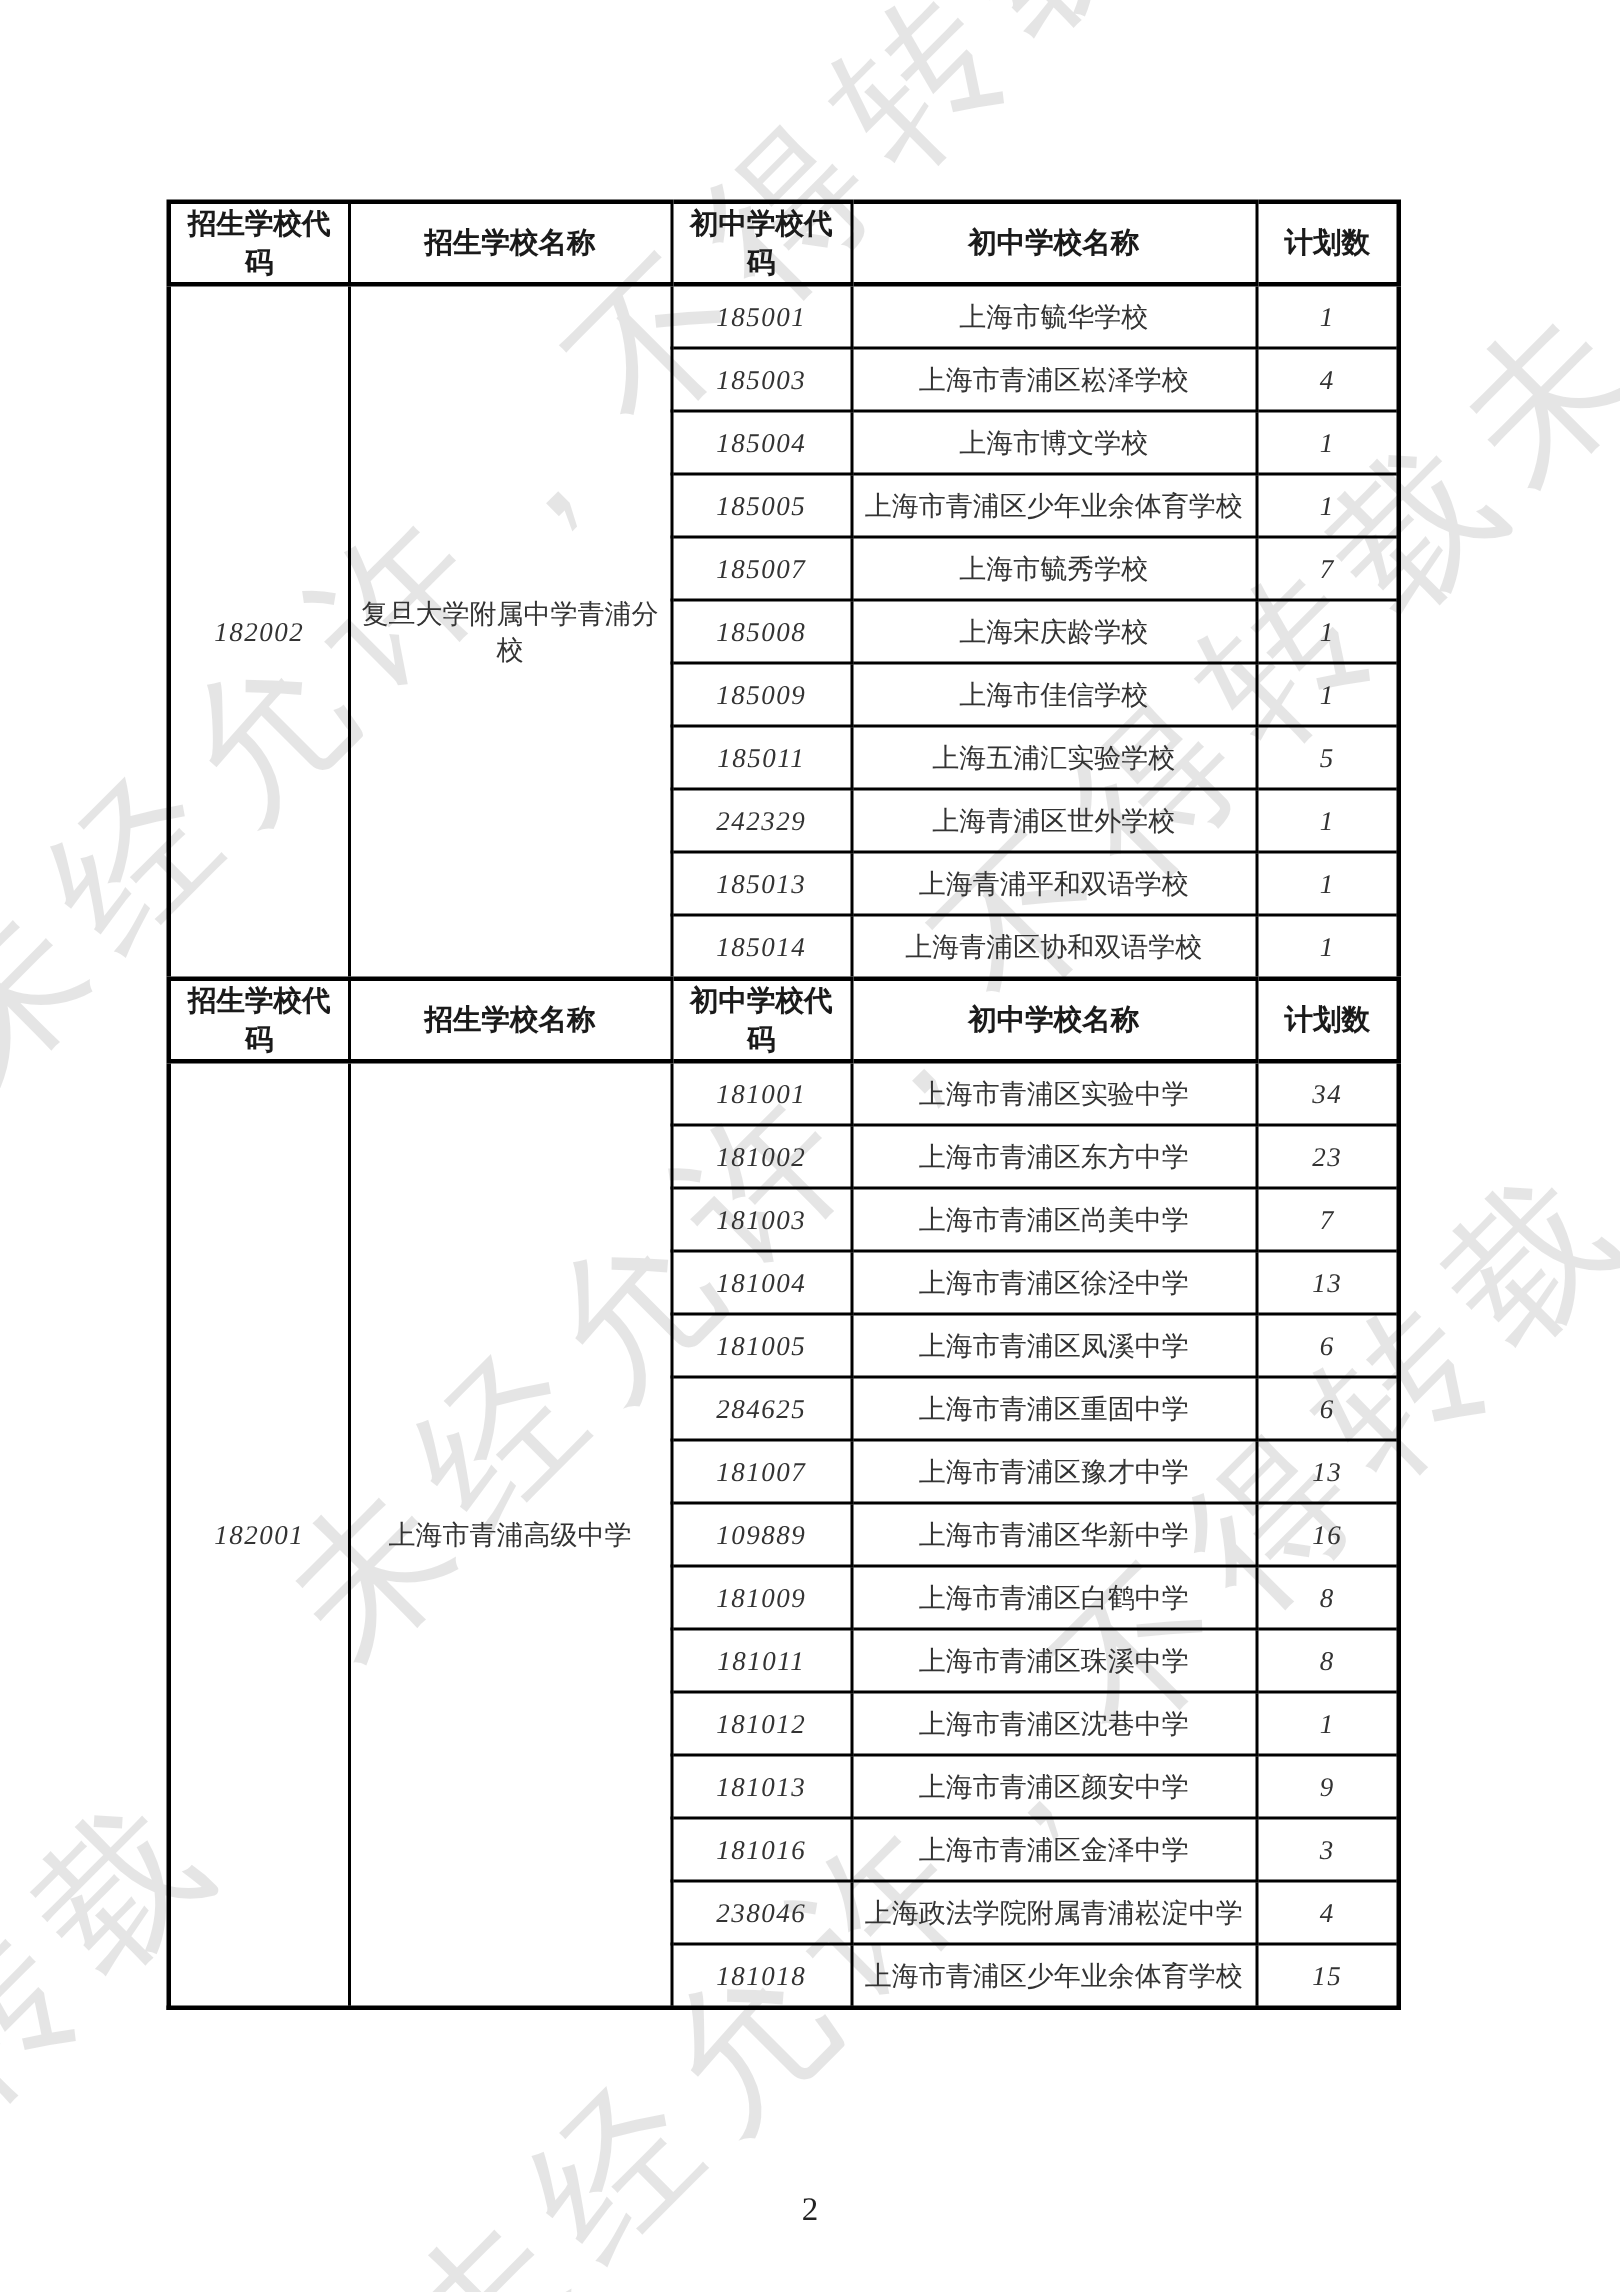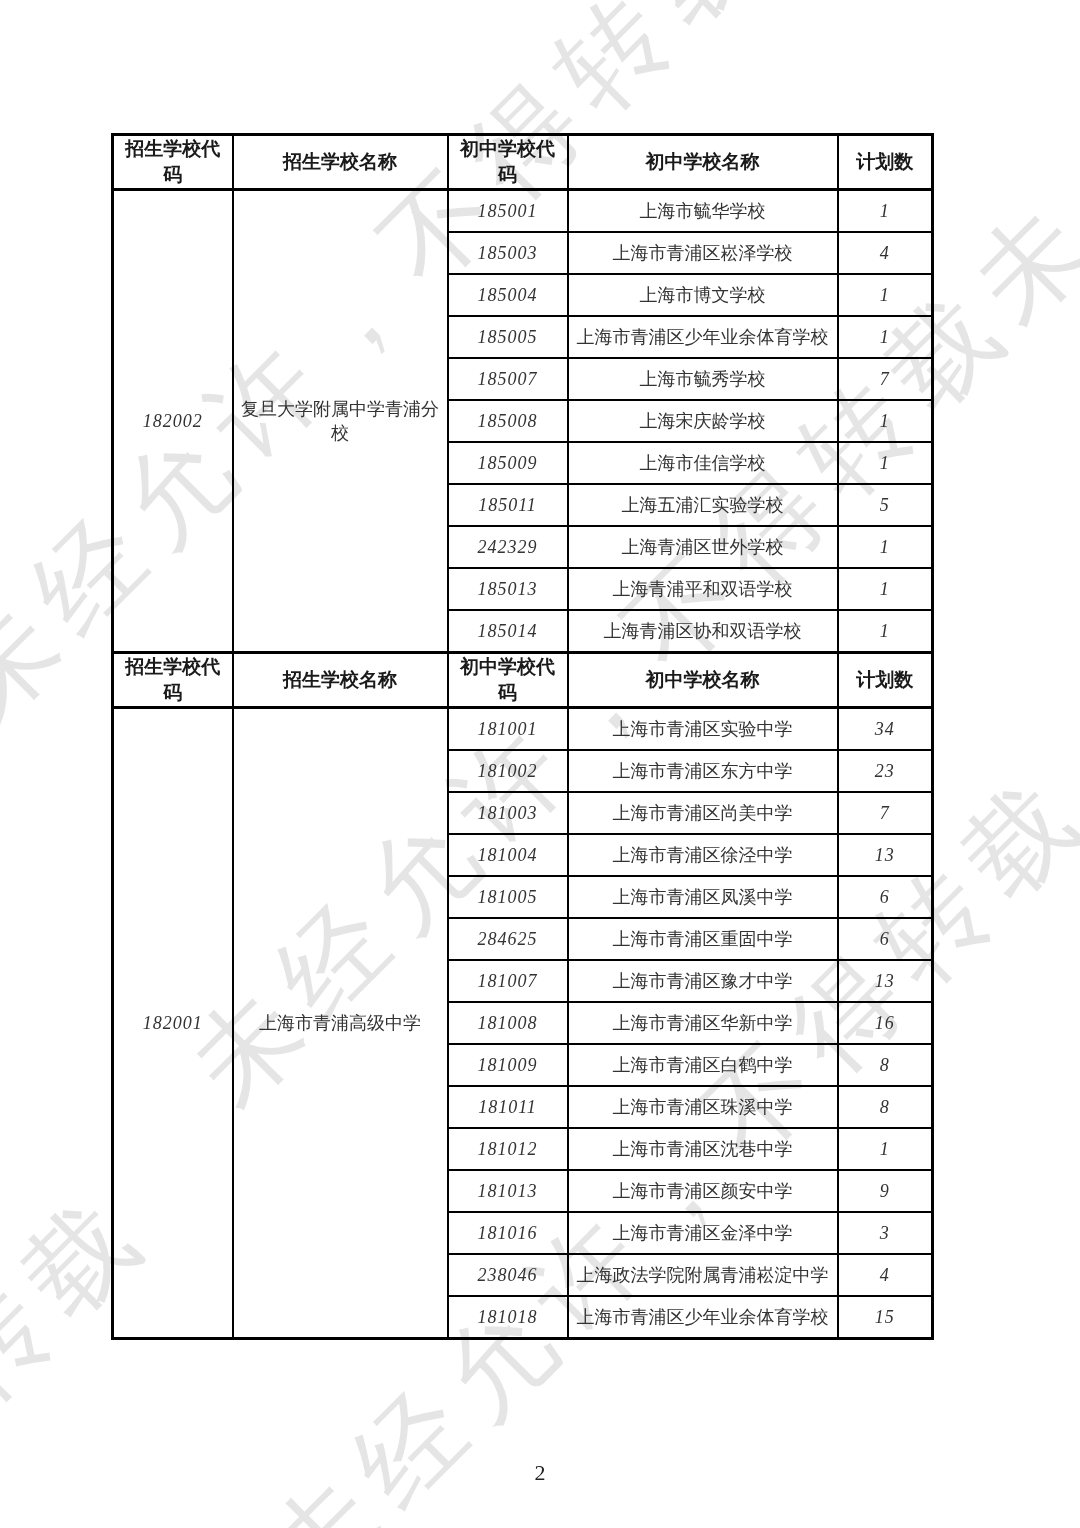--- a/index.html
+++ b/index.html
@@ -183,21 +183,21 @@
           <td class="codecell">284625</td>
           <td>上海市青浦区重固中学</td>
           <td class="plancell">6</td>
         </tr>
         <tr class="body s1">
           <td class="codecell">181007</td>
           <td>上海市青浦区豫才中学</td>
           <td class="plancell">13</td>
         </tr>
         <tr class="body s1">
-          <td class="codecell">181008</td>
+          <td class="codecell">109889</td>
           <td>上海市青浦区华新中学</td>
           <td class="plancell">16</td>
         </tr>
         <tr class="body s1">
           <td class="codecell">181009</td>
           <td>上海市青浦区白鹤中学</td>
           <td class="plancell">8</td>
         </tr>
         <tr class="body s1">
           <td class="codecell">181011</td>

